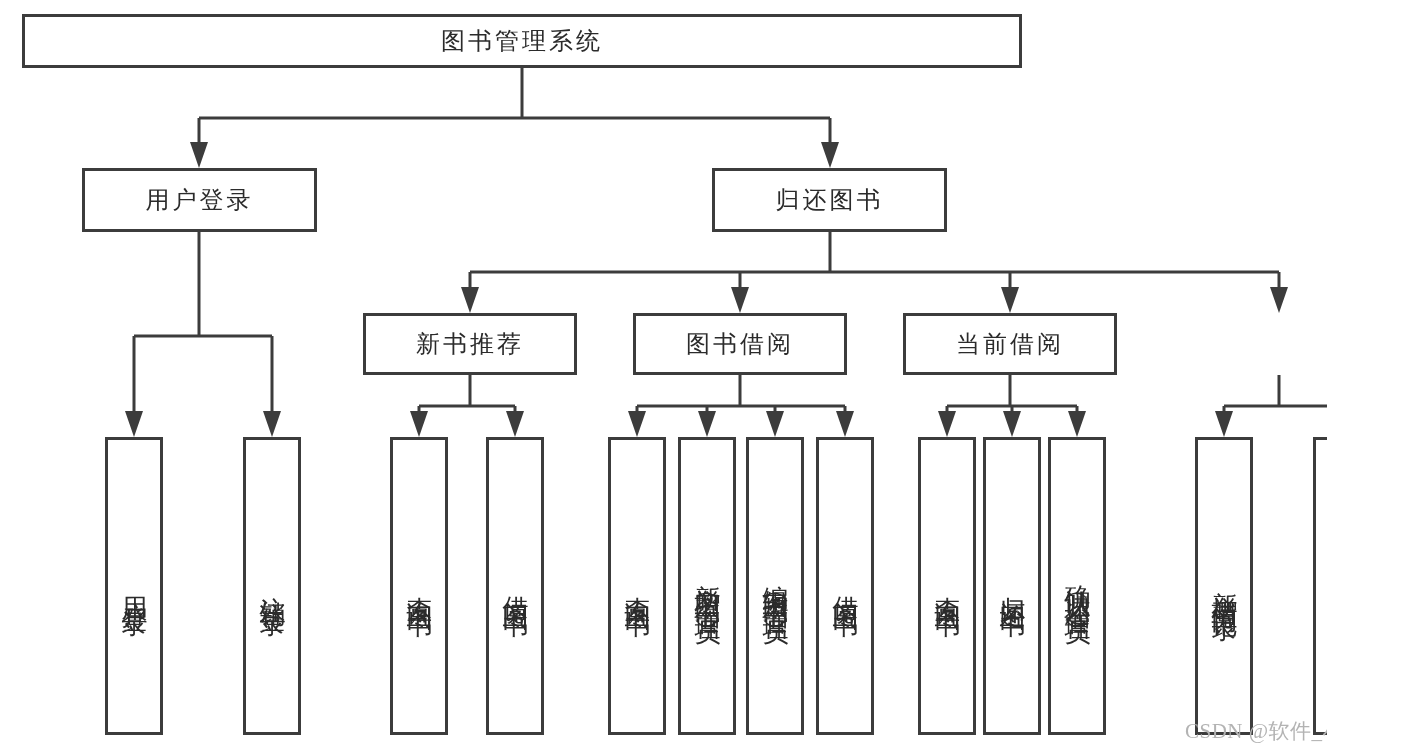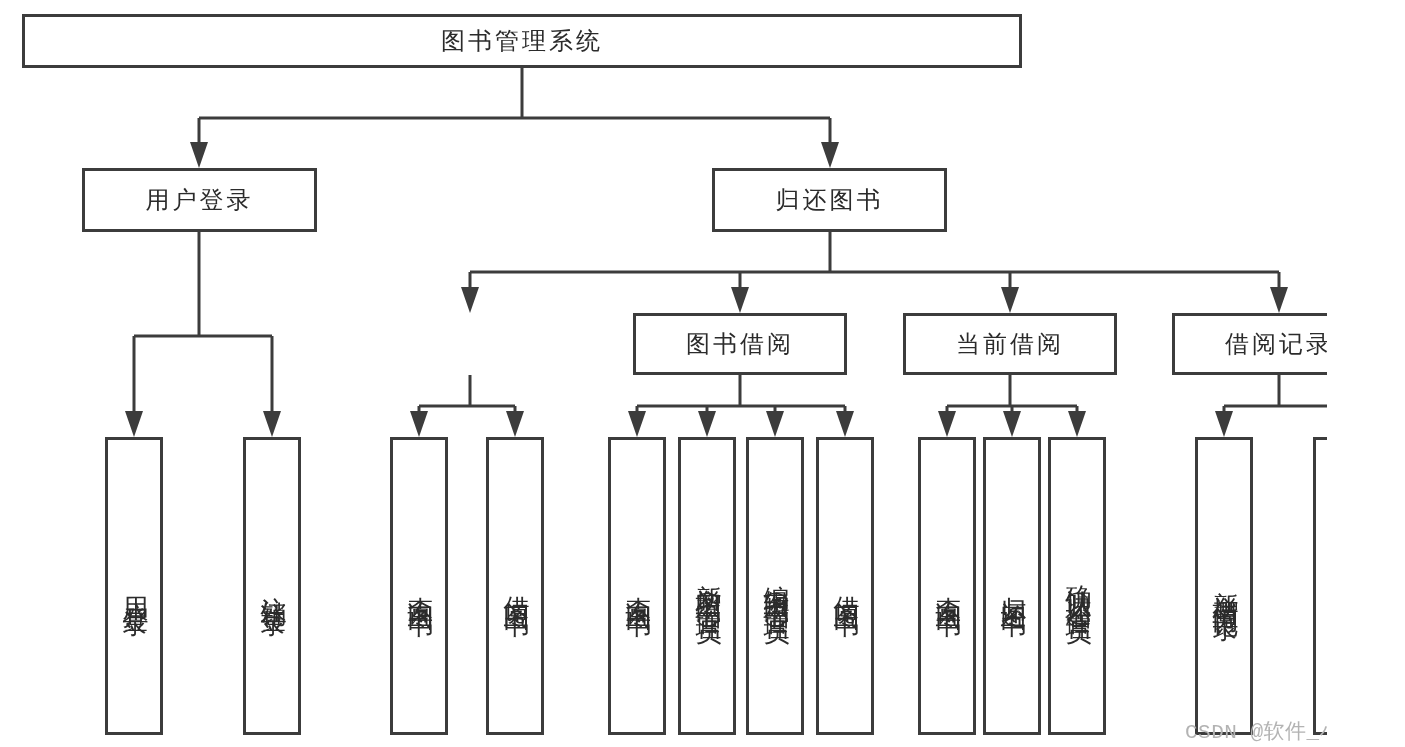--- a/index.html
+++ b/index.html
@@ -2,21 +2,21 @@
 <html><head>
 <meta charset="utf-8">
 <style>
   * { margin: 0; padding: 0; box-sizing: border-box; }
   html, body { background: #ffffff; }
   .canvas {
     position: relative;
     width: 1327px;
     height: 747px;
     background: #ffffff;
-    font-family: Liberation Mono, monospace;
+    font-family: Liberation Serif, serif;
     overflow: hidden;
     padding-left: 38px;
   }
   svg.wires { position: absolute; left: 0; top: 0; width: 1405px; height: 747px; }
   .node {
     position: absolute;
     border: 3px solid #3c3c3c;
     background: #ffffff;
     display: flex;
     align-items: center;
@@ -109,23 +109,23 @@
       <polygon points="1215,411 1233,411 1224,437"></polygon>
       <polygon points="1333,411 1351,411 1342,437"></polygon>
     </g>
   </svg>
 
   <div id="root" class="node h-node">图书管理系统</div>
 
   <div id="l1-login" class="node h-node">用户登录</div>
   <div id="l1-mgmt" class="node h-node">归还图书</div>
 
+  <div id="l2-new" class="node h-node">新书推荐</div>
   <div id="l2-current" class="node h-node">当前借阅</div>
   <div id="l2-borrow" class="node h-node">图书借阅</div>
-  <div id="l2-records" class="node h-node">借阅记录</div>
 
   <div id="leaf-0" class="node leaf">
     <span class="vtext">用户登录</span>
   </div>
   <div id="leaf-1" class="node leaf">
     <span class="vtext">注销登录</span>
   </div>
   <div id="leaf-2" class="node leaf">
     <span class="vtext">查询图书</span>
   </div>

